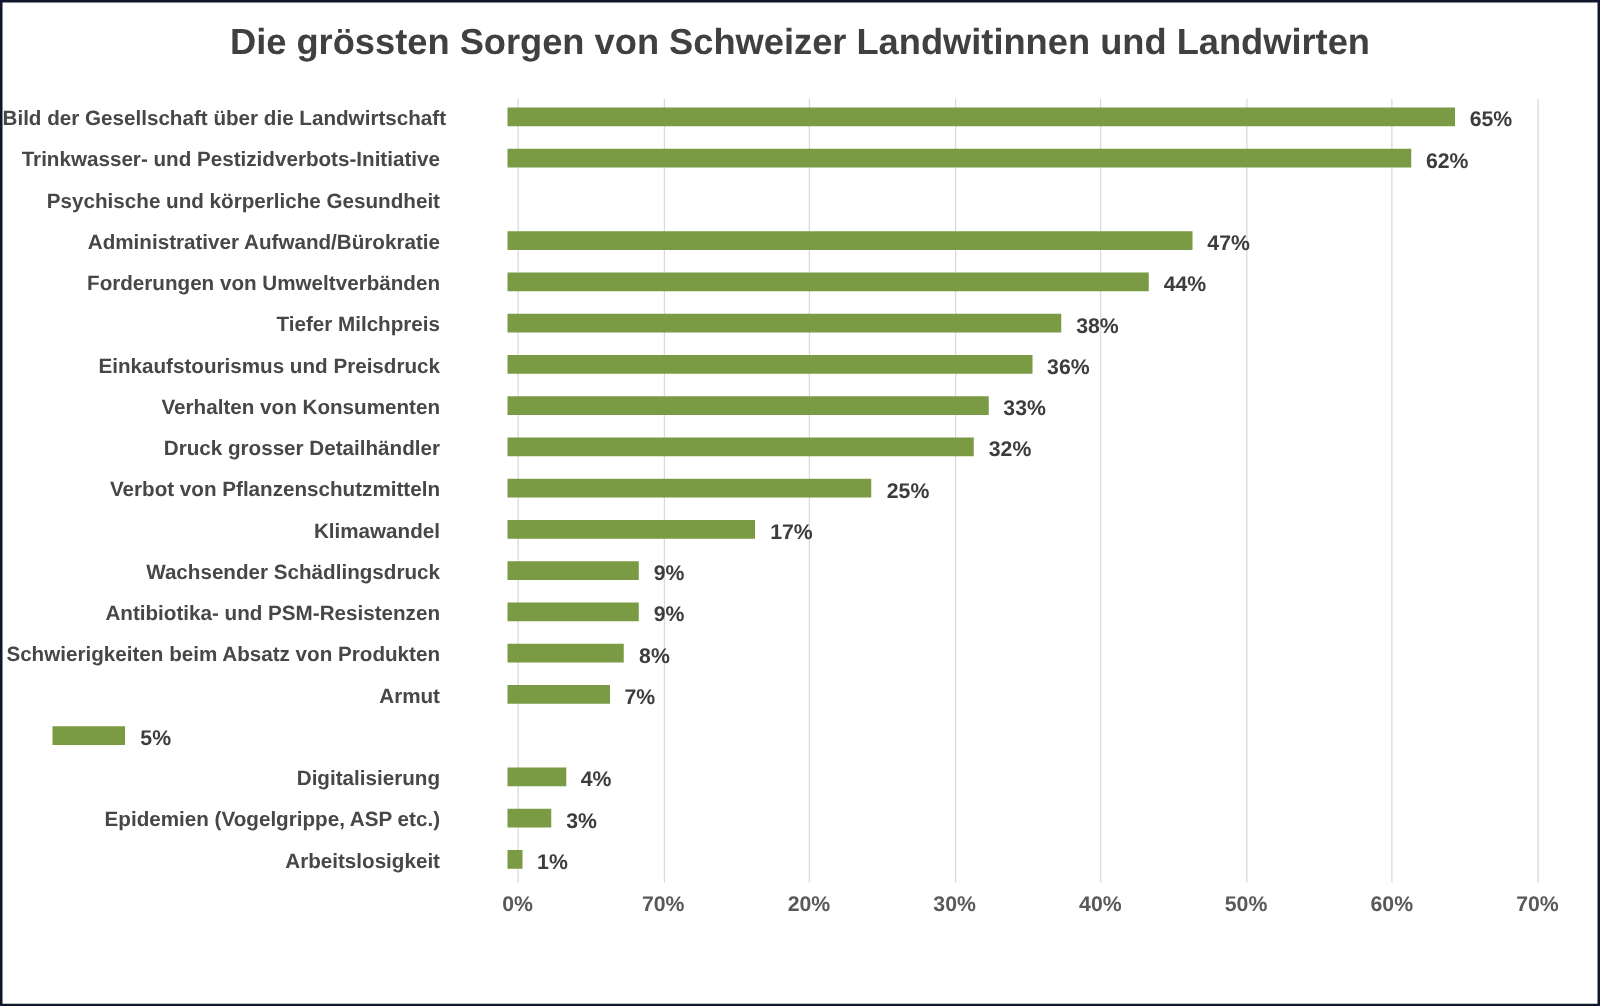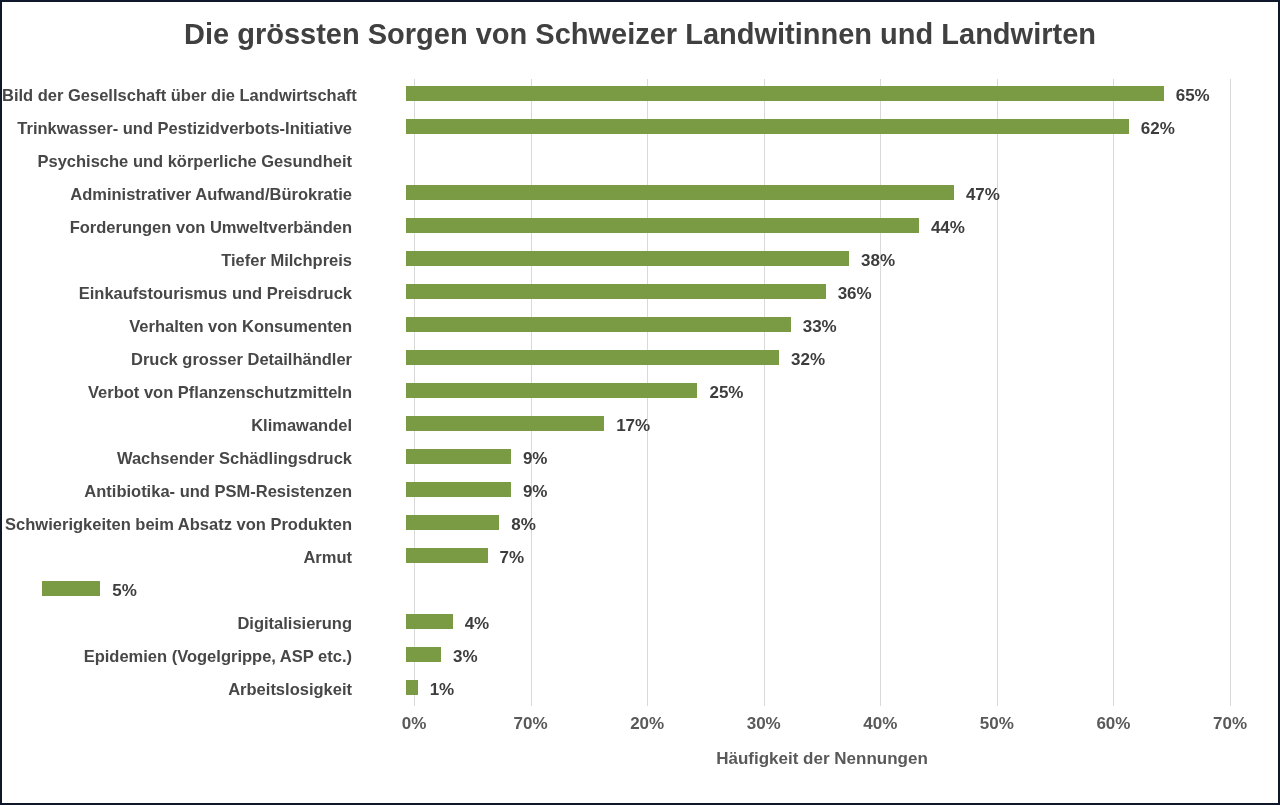--- a/index.html
+++ b/index.html
@@ -252,14 +252,13 @@
       <span class="tick" style="left: 0%;">0%</span>
       <span class="tick" style="left: 14.2857%;">70%</span>
       <span class="tick" style="left: 28.5714%;">20%</span>
       <span class="tick" style="left: 42.8571%;">30%</span>
       <span class="tick" style="left: 57.1429%;">40%</span>
       <span class="tick" style="left: 71.4286%;">50%</span>
       <span class="tick" style="left: 85.7143%;">60%</span>
       <span class="tick" style="left: 100%;">70%</span>
     </div>
 
-  <div class="x-title">Häufigkeit der Nennungen</div>
 </div>
 
 </body></html>

